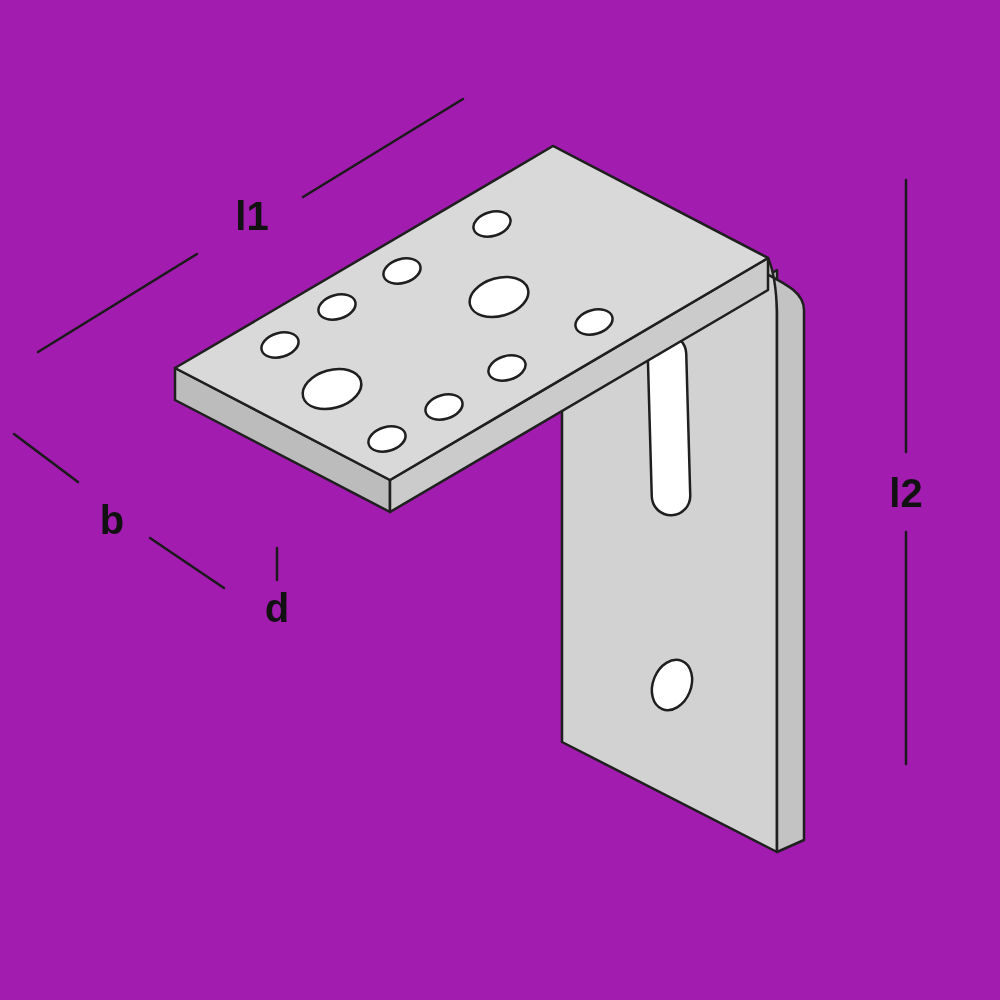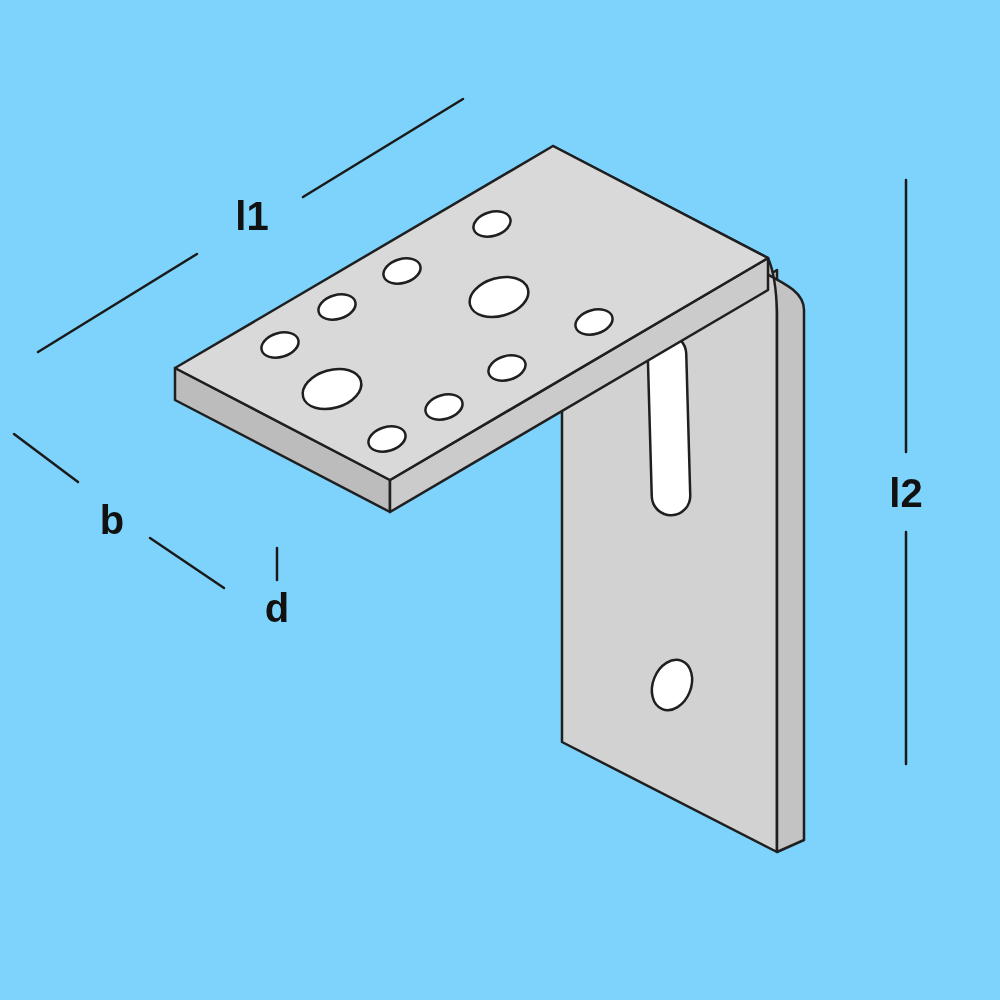--- a/index.html
+++ b/index.html
@@ -4,21 +4,21 @@
 <style>
   html, body {
     margin: 0;
     padding: 0;
     background: #ffffff;
   }
   .stage {
     width: 1000px;
     height: 1000px;
     position: relative;
-    background: #7dd3fc;
+    background: #a21caf;
     overflow: hidden;
   }
   svg {
     display: block;
   }
   .edge {
     stroke: #1f1f1f;
     stroke-width: 2.5;
     stroke-linejoin: round;
   }

